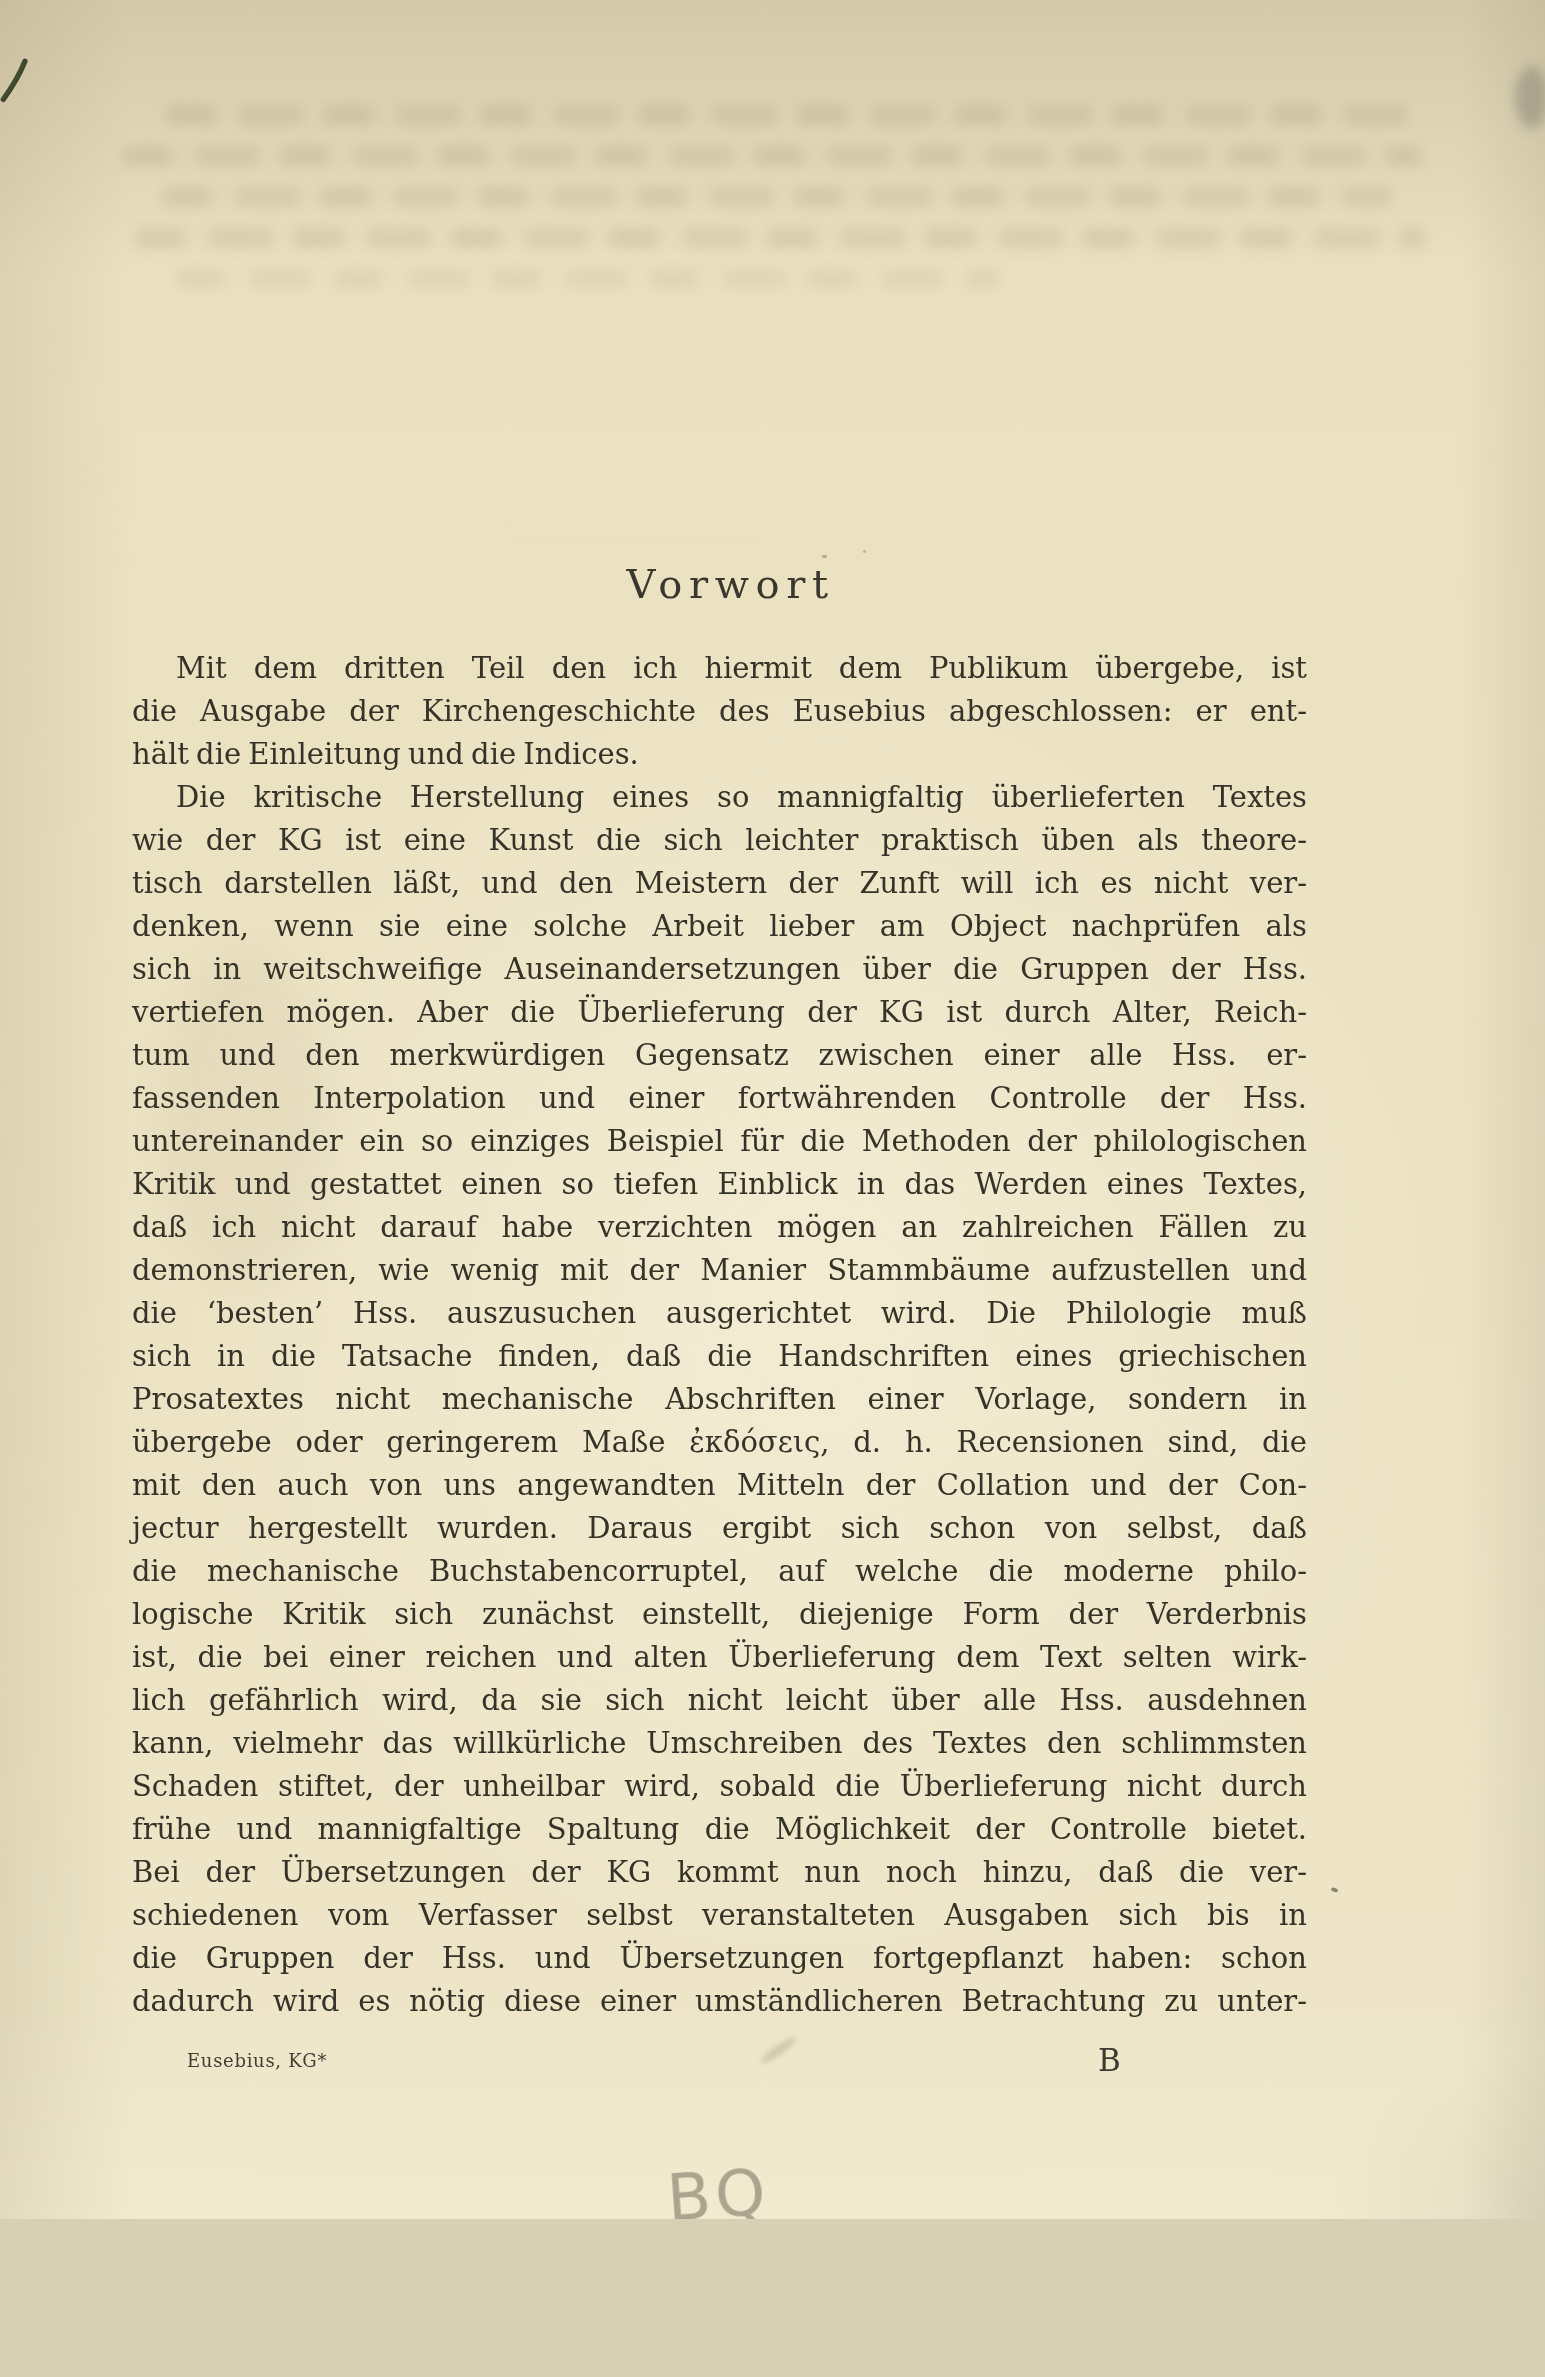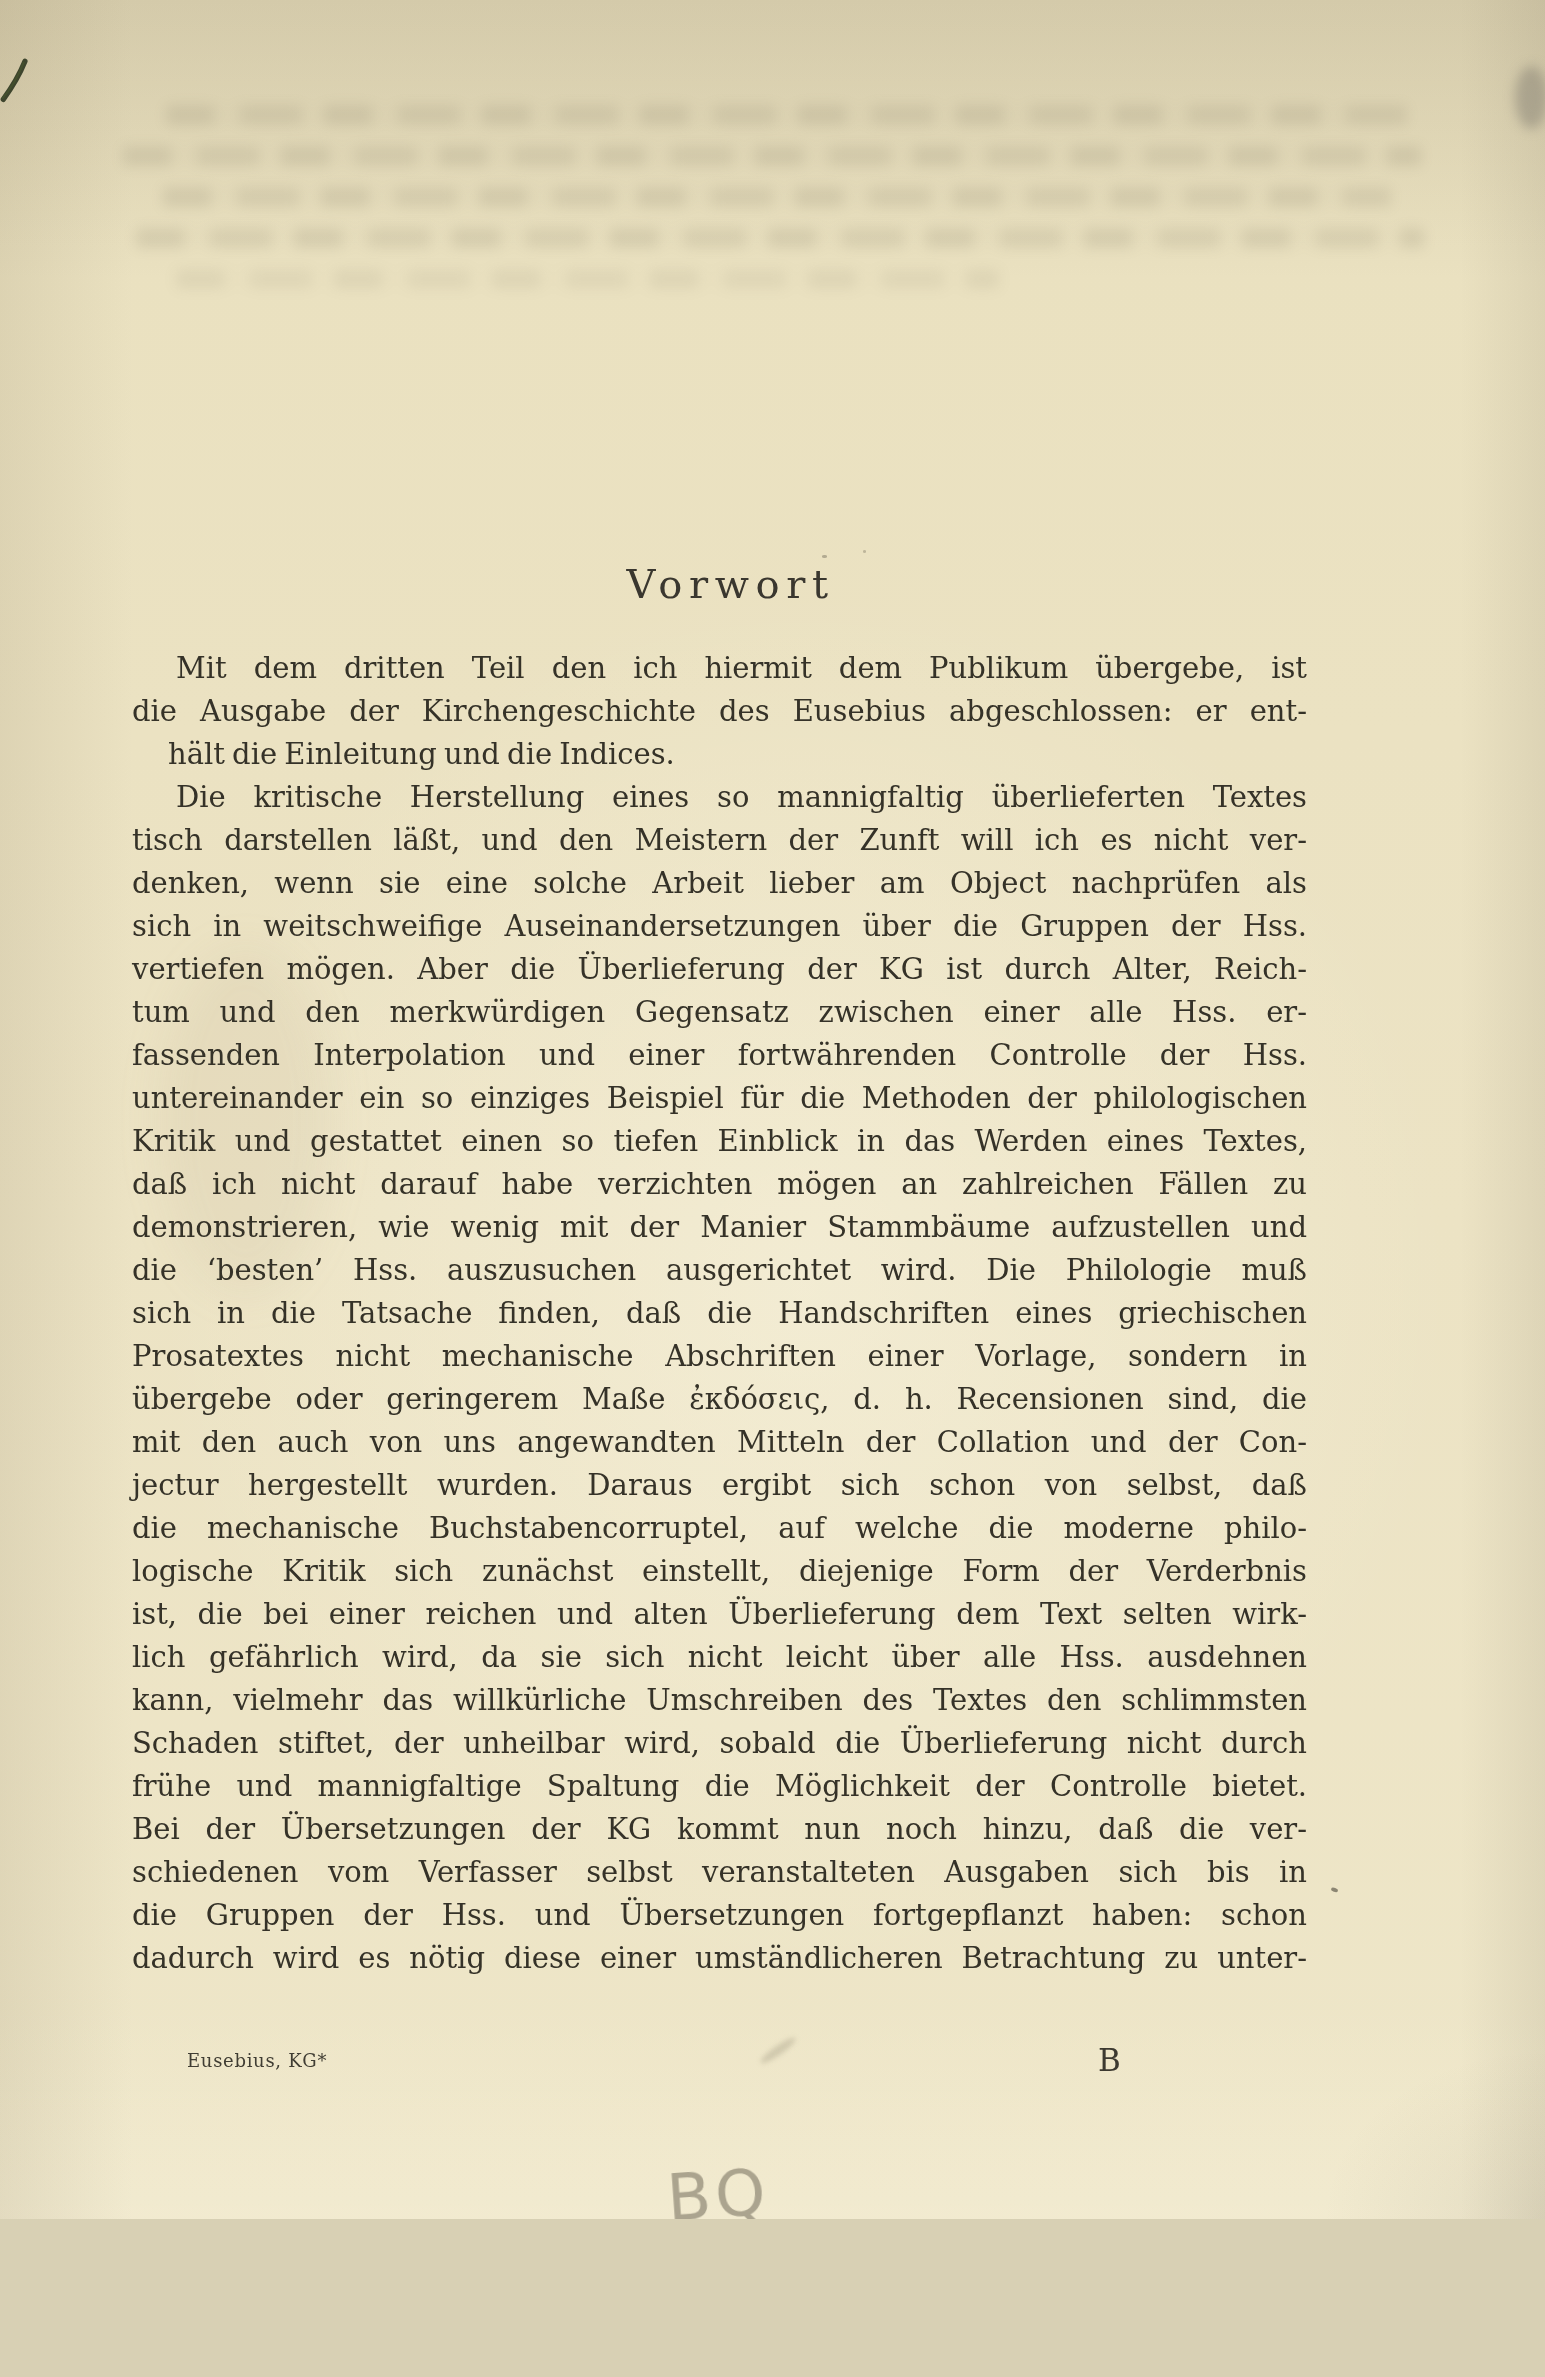--- a/index.html
+++ b/index.html
@@ -46,21 +46,21 @@
   .textcol{
     position:absolute;left:132px;top:647px;width:1175px;
     font-size:29px;word-spacing:-2px;
   }
   .bodyline{
     height:43px;line-height:43px;
     text-align:justify;text-align-last:justify;
     overflow:visible;
   }
   .bodyline.indent{text-indent:44px;}
-  .bodyline.endline{text-align-last:left;margin-left:36px;}
+  .bodyline.endline{text-align-last:left;}
 
   .footer-left{
     position:absolute;left:187px;top:2046px;
     font-size:18px;line-height:29px;color:#403d33;letter-spacing:0.7px;
   }
   .footer-right{
     position:absolute;left:1098px;top:2043px;
     font-size:31px;line-height:35px;color:#3c3930;
   }
 
@@ -113,20 +113,21 @@
   <div class="speck-c"></div>
   <div class="wisp"></div>
 
   <div class="title">Vorwort</div>
 
   <div class="textcol">
       <div class="bodyline indent">Mit dem dritten Teil den ich hiermit dem Publikum übergebe, ist</div>
       <div class="bodyline">die Ausgabe der Kirchengeschichte des Eusebius abgeschlossen: er ent-</div>
       <div class="bodyline endline">hält die Einleitung und die Indices.</div>
       <div class="bodyline indent">Die kritische Herstellung eines so mannigfaltig überlieferten Textes</div>
+      <div class="bodyline">wie der KG ist eine Kunst die sich leichter praktisch üben als theore-</div>
       <div class="bodyline">tisch darstellen läßt, und den Meistern der Zunft will ich es nicht ver-</div>
       <div class="bodyline">denken, wenn sie eine solche Arbeit lieber am Object nachprüfen als</div>
       <div class="bodyline">sich in weitschweifige Auseinandersetzungen über die Gruppen der Hss.</div>
       <div class="bodyline">vertiefen mögen. Aber die Überlieferung der KG ist durch Alter, Reich-</div>
       <div class="bodyline">tum und den merkwürdigen Gegensatz zwischen einer alle Hss. er-</div>
       <div class="bodyline">fassenden Interpolation und einer fortwährenden Controlle der Hss.</div>
       <div class="bodyline">untereinander ein so einziges Beispiel für die Methoden der philologischen</div>
       <div class="bodyline">Kritik und gestattet einen so tiefen Einblick in das Werden eines Textes,</div>
       <div class="bodyline">daß ich nicht darauf habe verzichten mögen an zahlreichen Fällen zu</div>
       <div class="bodyline">demonstrieren, wie wenig mit der Manier Stammbäume aufzustellen und</div>

